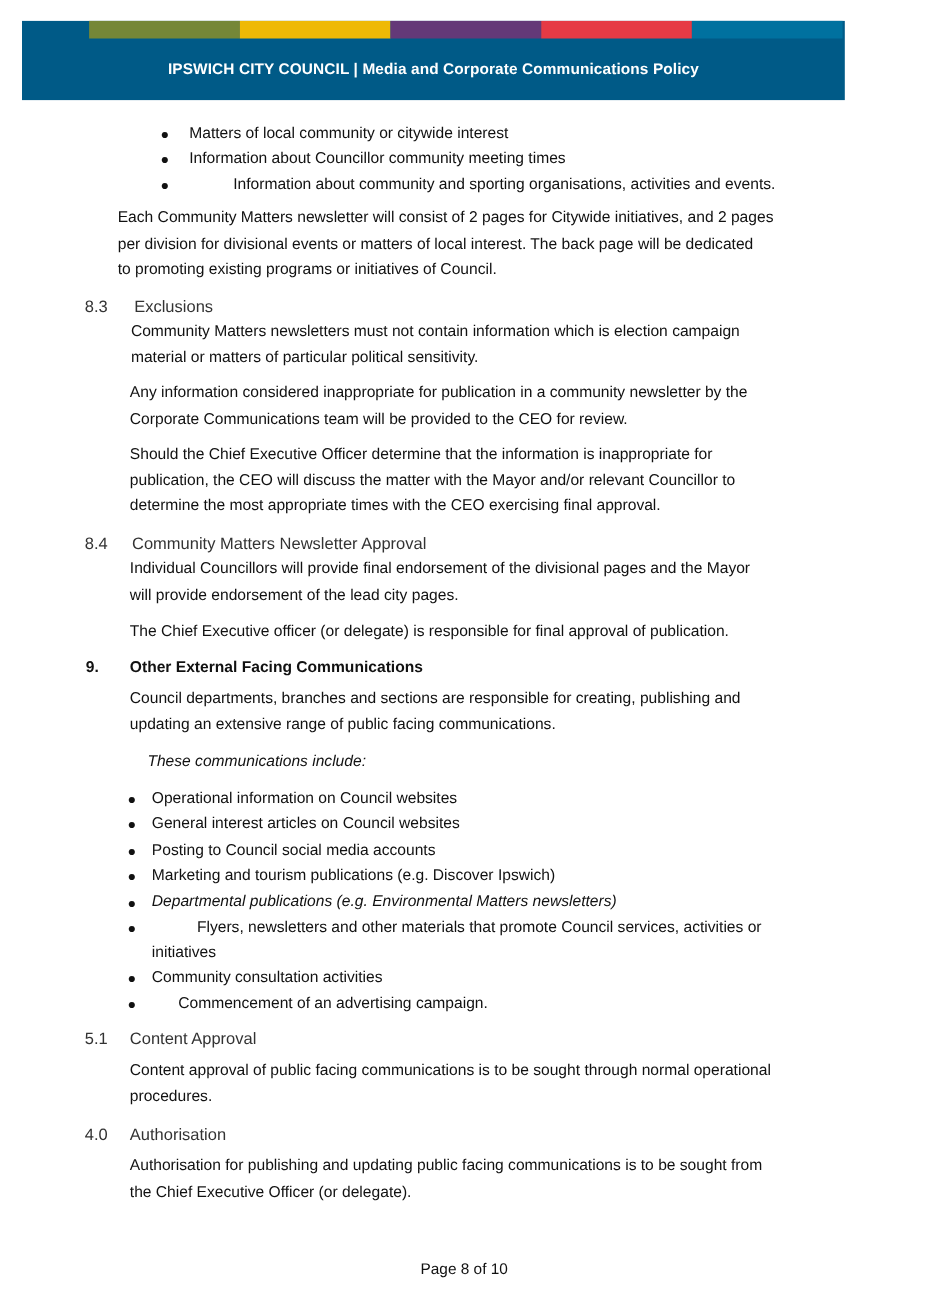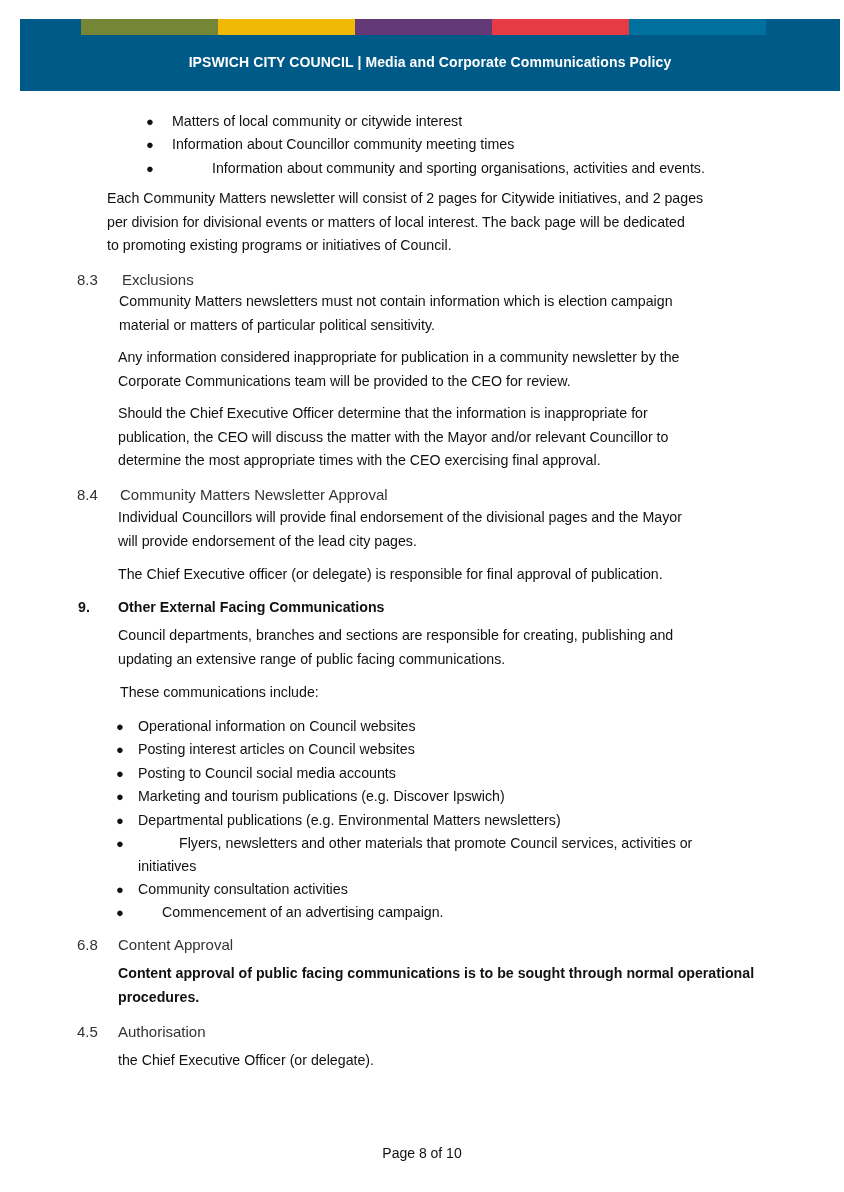--- a/index.html
+++ b/index.html
@@ -1,18 +1,18 @@
 <!DOCTYPE html>
 <html><head>
 <meta charset="utf-8">
 <style>
   html, body { margin: 0; padding: 0; background: #ffffff; }
   body { width: 844px; height: 1192px; position: relative; overflow: hidden;
          font-family: "Liberation Sans", sans-serif; color: #111111; }
-  .banner { position: absolute; left: 20px; top: 19px; width: 820px; height: 72px;
+  .banner { position: absolute; left: 20px; top: 19px; width: 748px; height: 72px;
             background: #005a87; }
   .colorband { position: absolute; left: 61px; top: 0; height: 16px; display: flex; }
   .colorband span { display: block; width: 137px; height: 16px; }
   .banner-title { position: absolute; left: 0; right: 0; top: 35px; text-align: center;
                   color: #ffffff; font-weight: bold; font-size: 14px; letter-spacing: 0.1px; }
   .content { position: absolute; left: 0; top: 0; width: 844px; }
   .p { position: absolute; font-size: 14.2px; line-height: 23.5px; margin: 0; }
   .bullet { position: absolute; font-size: 14.2px; line-height: 23.5px; }
   .bullet .dot { position: absolute; left: 0; top: 0; font-size: 13px; }
   .bullet .txt { position: absolute; }
@@ -90,72 +90,73 @@
   </div>
 
   <div class="h1" style="left:78px; top:597px;">
     <span class="num">9.</span>
     <span class="ttl">Other External Facing Communications</span>
   </div>
   <div class="p" style="left:118px; top:624px;">
     <div style="white-space:nowrap;">Council departments, branches and sections are responsible for creating, publishing and</div>
     <div style="white-space:nowrap;">updating an extensive range of public facing communications.</div>
   </div>
-  <div class="p" style="left:120px; top:681px;">
+  <div class="p" style="left:134px; top:681px;font-style:italic;">
     <div style="white-space:nowrap;">These communications include:</div>
   </div>
 
   <div class="bullet" style="left:116px; top:715px;">
     <span class="dot">●</span>
     <span class="txt" style="left:22px; white-space:nowrap;">Operational information on Council websites</span>
   </div>
   <div class="bullet" style="left:116px; top:738px;">
     <span class="dot">●</span>
-    <span class="txt" style="left:22px; white-space:nowrap;">Posting interest articles on Council websites</span>
+    <span class="txt" style="left:22px; white-space:nowrap;">General interest articles on Council websites</span>
   </div>
   <div class="bullet" style="left:116px; top:762px;">
     <span class="dot">●</span>
     <span class="txt" style="left:22px; white-space:nowrap;">Posting to Council social media accounts</span>
   </div>
   <div class="bullet" style="left:116px; top:785px;">
     <span class="dot">●</span>
     <span class="txt" style="left:22px; white-space:nowrap;">Marketing and tourism publications (e.g. Discover Ipswich)</span>
   </div>
   <div class="bullet" style="left:116px; top:809px;">
     <span class="dot">●</span>
-    <span class="txt" style="left:22px; white-space:nowrap;">Departmental publications (e.g. Environmental Matters newsletters)</span>
+    <span class="txt" style="left:22px; white-space:nowrap;font-style:italic;">Departmental publications (e.g. Environmental Matters newsletters)</span>
   </div>
   <div class="bullet" style="left:116px; top:832px;">
     <span class="dot">●</span>
     <span class="txt" style="left:22px; white-space:nowrap;margin-left:41px;">Flyers, newsletters and other materials that promote Council services, activities or</span>
   </div>
   <div class="bullet" style="left:116px; top:855px;">
     <span class="txt" style="left:22px; white-space:nowrap;">initiatives</span>
   </div>
   <div class="bullet" style="left:116px; top:878px;">
     <span class="dot">●</span>
     <span class="txt" style="left:22px; white-space:nowrap;">Community consultation activities</span>
   </div>
   <div class="bullet" style="left:116px; top:901px;">
     <span class="dot">●</span>
     <span class="txt" style="left:10px; white-space:nowrap;margin-left:36px;">Commencement of an advertising campaign.</span>
   </div>
 
   <div class="h2" style="left:77px; top:935px;">
-    <span class="num">6.8</span>
+    <span class="num">5.1</span>
     <span class="ttl" style="left:41px; white-space:nowrap;">Content Approval</span>
   </div>
-  <div class="p" style="left:118px; top:962px;font-weight:bold;">
+  <div class="p" style="left:118px; top:962px;">
     <div style="white-space:nowrap;">Content approval of public facing communications is to be sought through normal operational</div>
     <div style="white-space:nowrap;">procedures.</div>
   </div>
 
   <div class="h2" style="left:77px; top:1022px;">
-    <span class="num">4.5</span>
+    <span class="num">4.0</span>
     <span class="ttl" style="left:41px; white-space:nowrap;">Authorisation</span>
   </div>
   <div class="p" style="left:118px; top:1049px;">
+    <div style="white-space:nowrap;">Authorisation for publishing and updating public facing communications is to be sought from</div>
     <div style="white-space:nowrap;">the Chief Executive Officer (or delegate).</div>
   </div>
 
 </div>
 
 <div class="footer">Page 8 of 10</div>
 
 </body></html>

